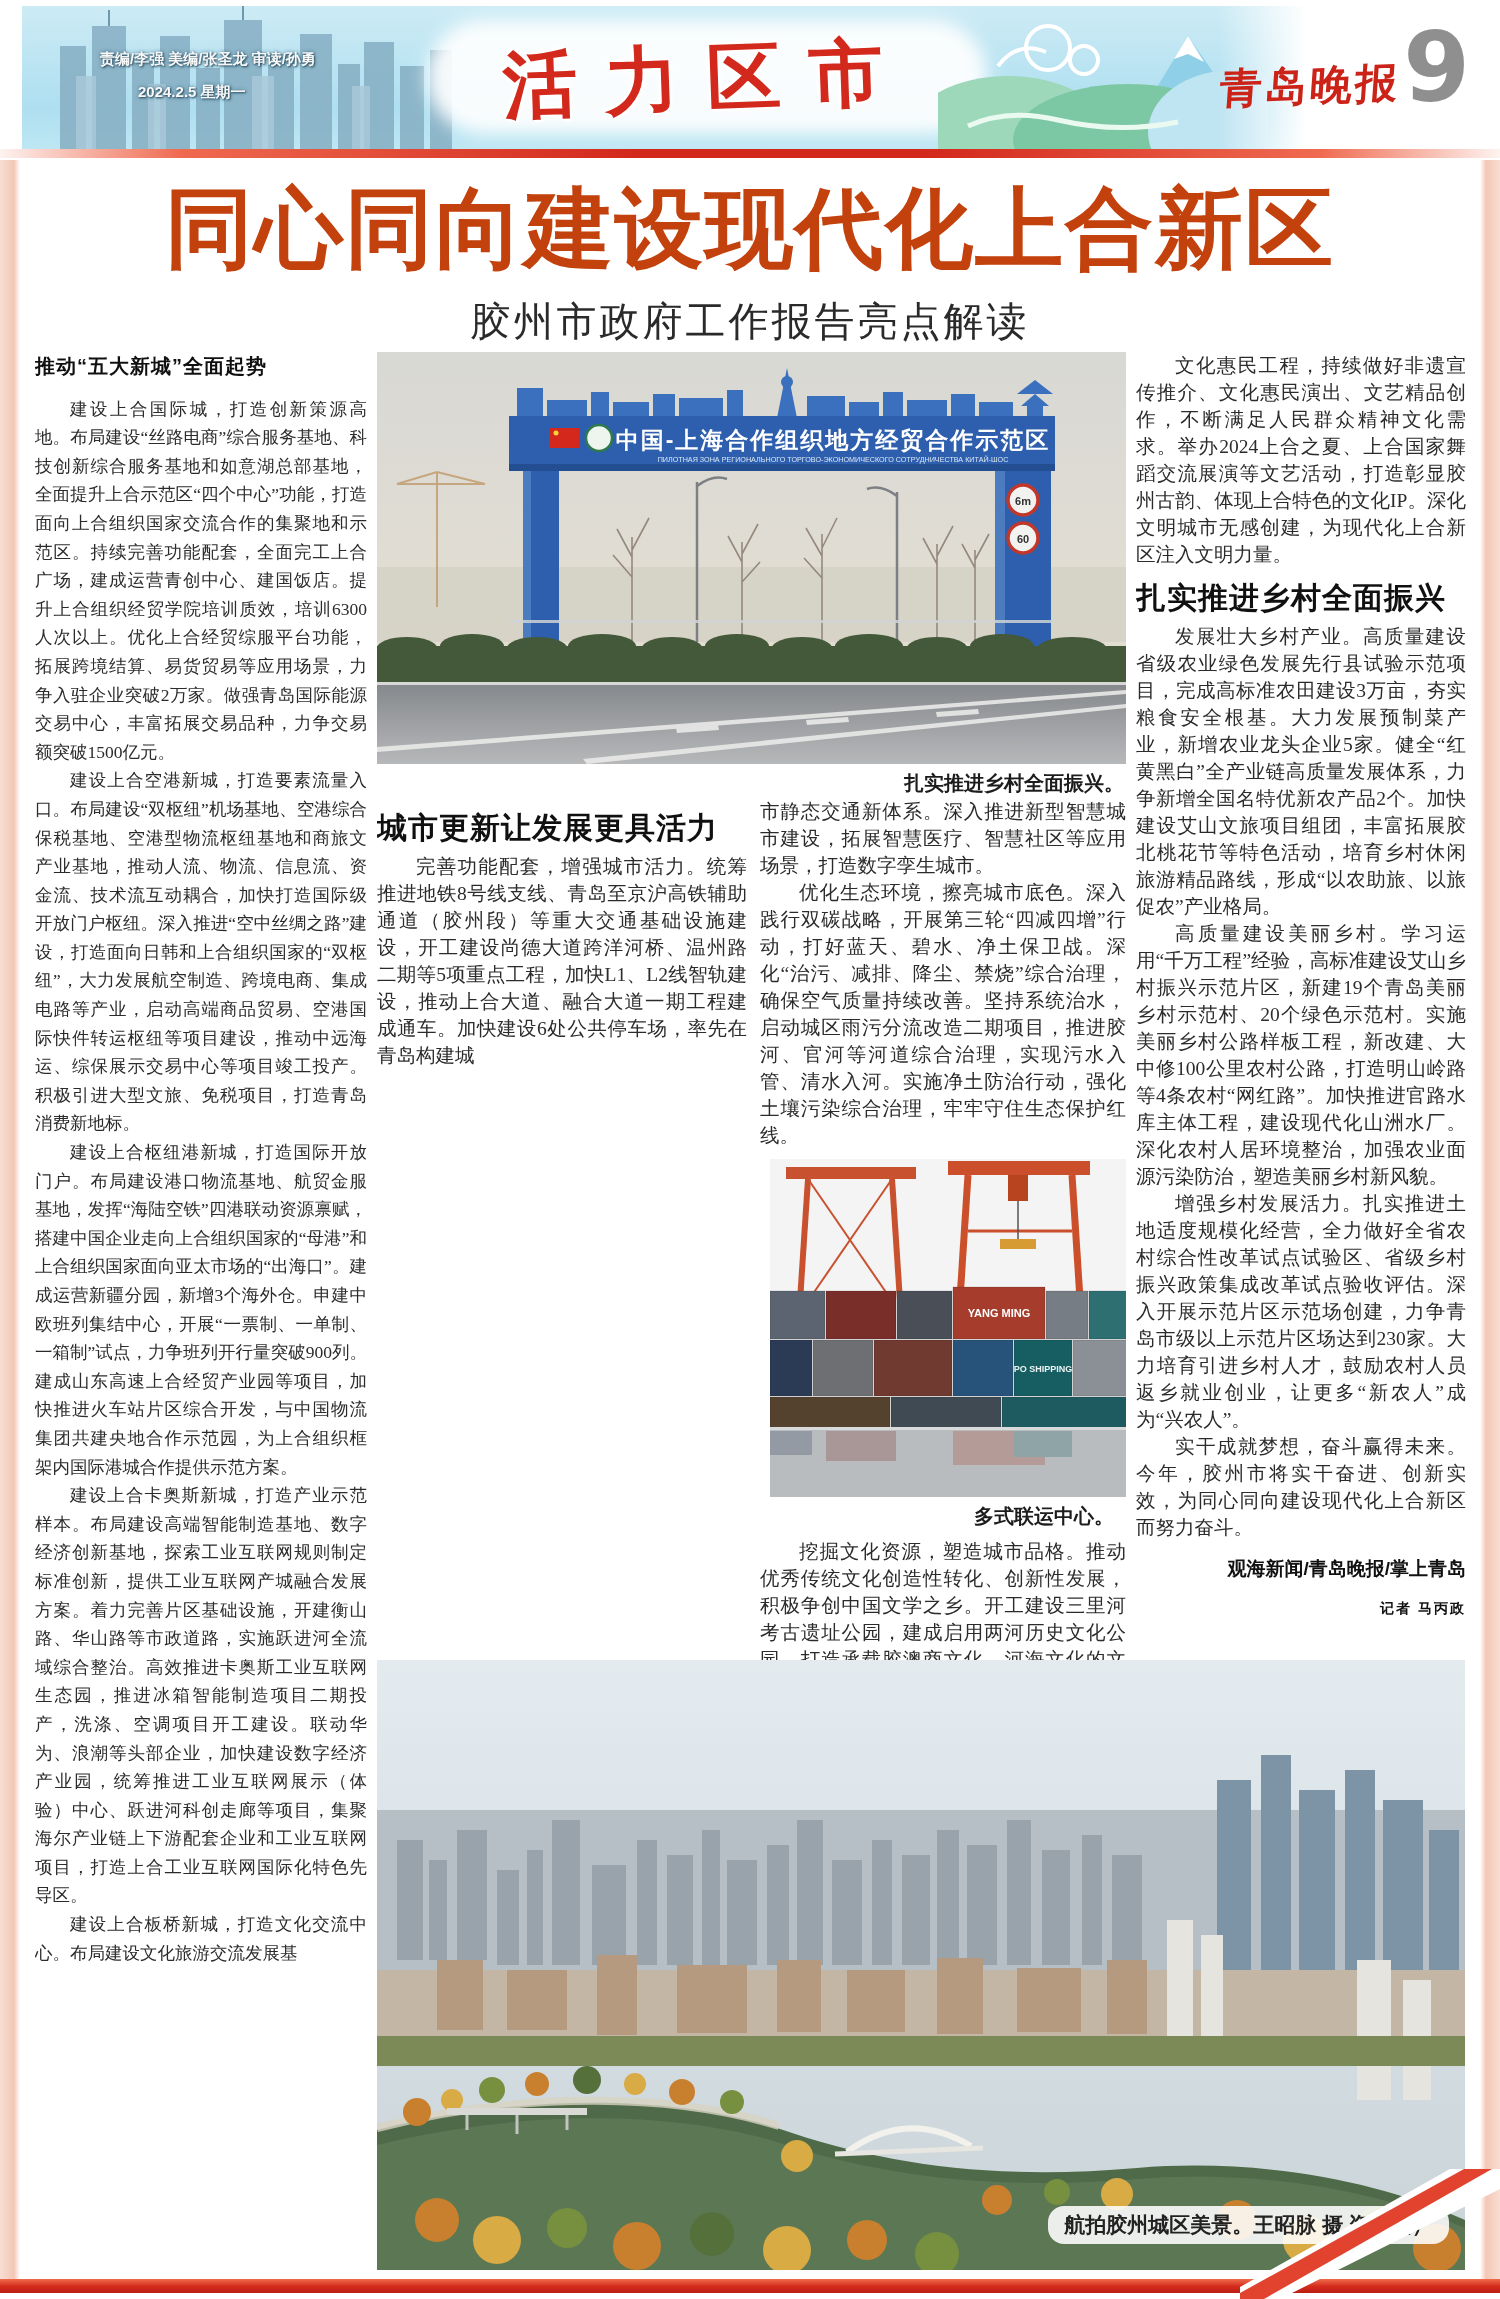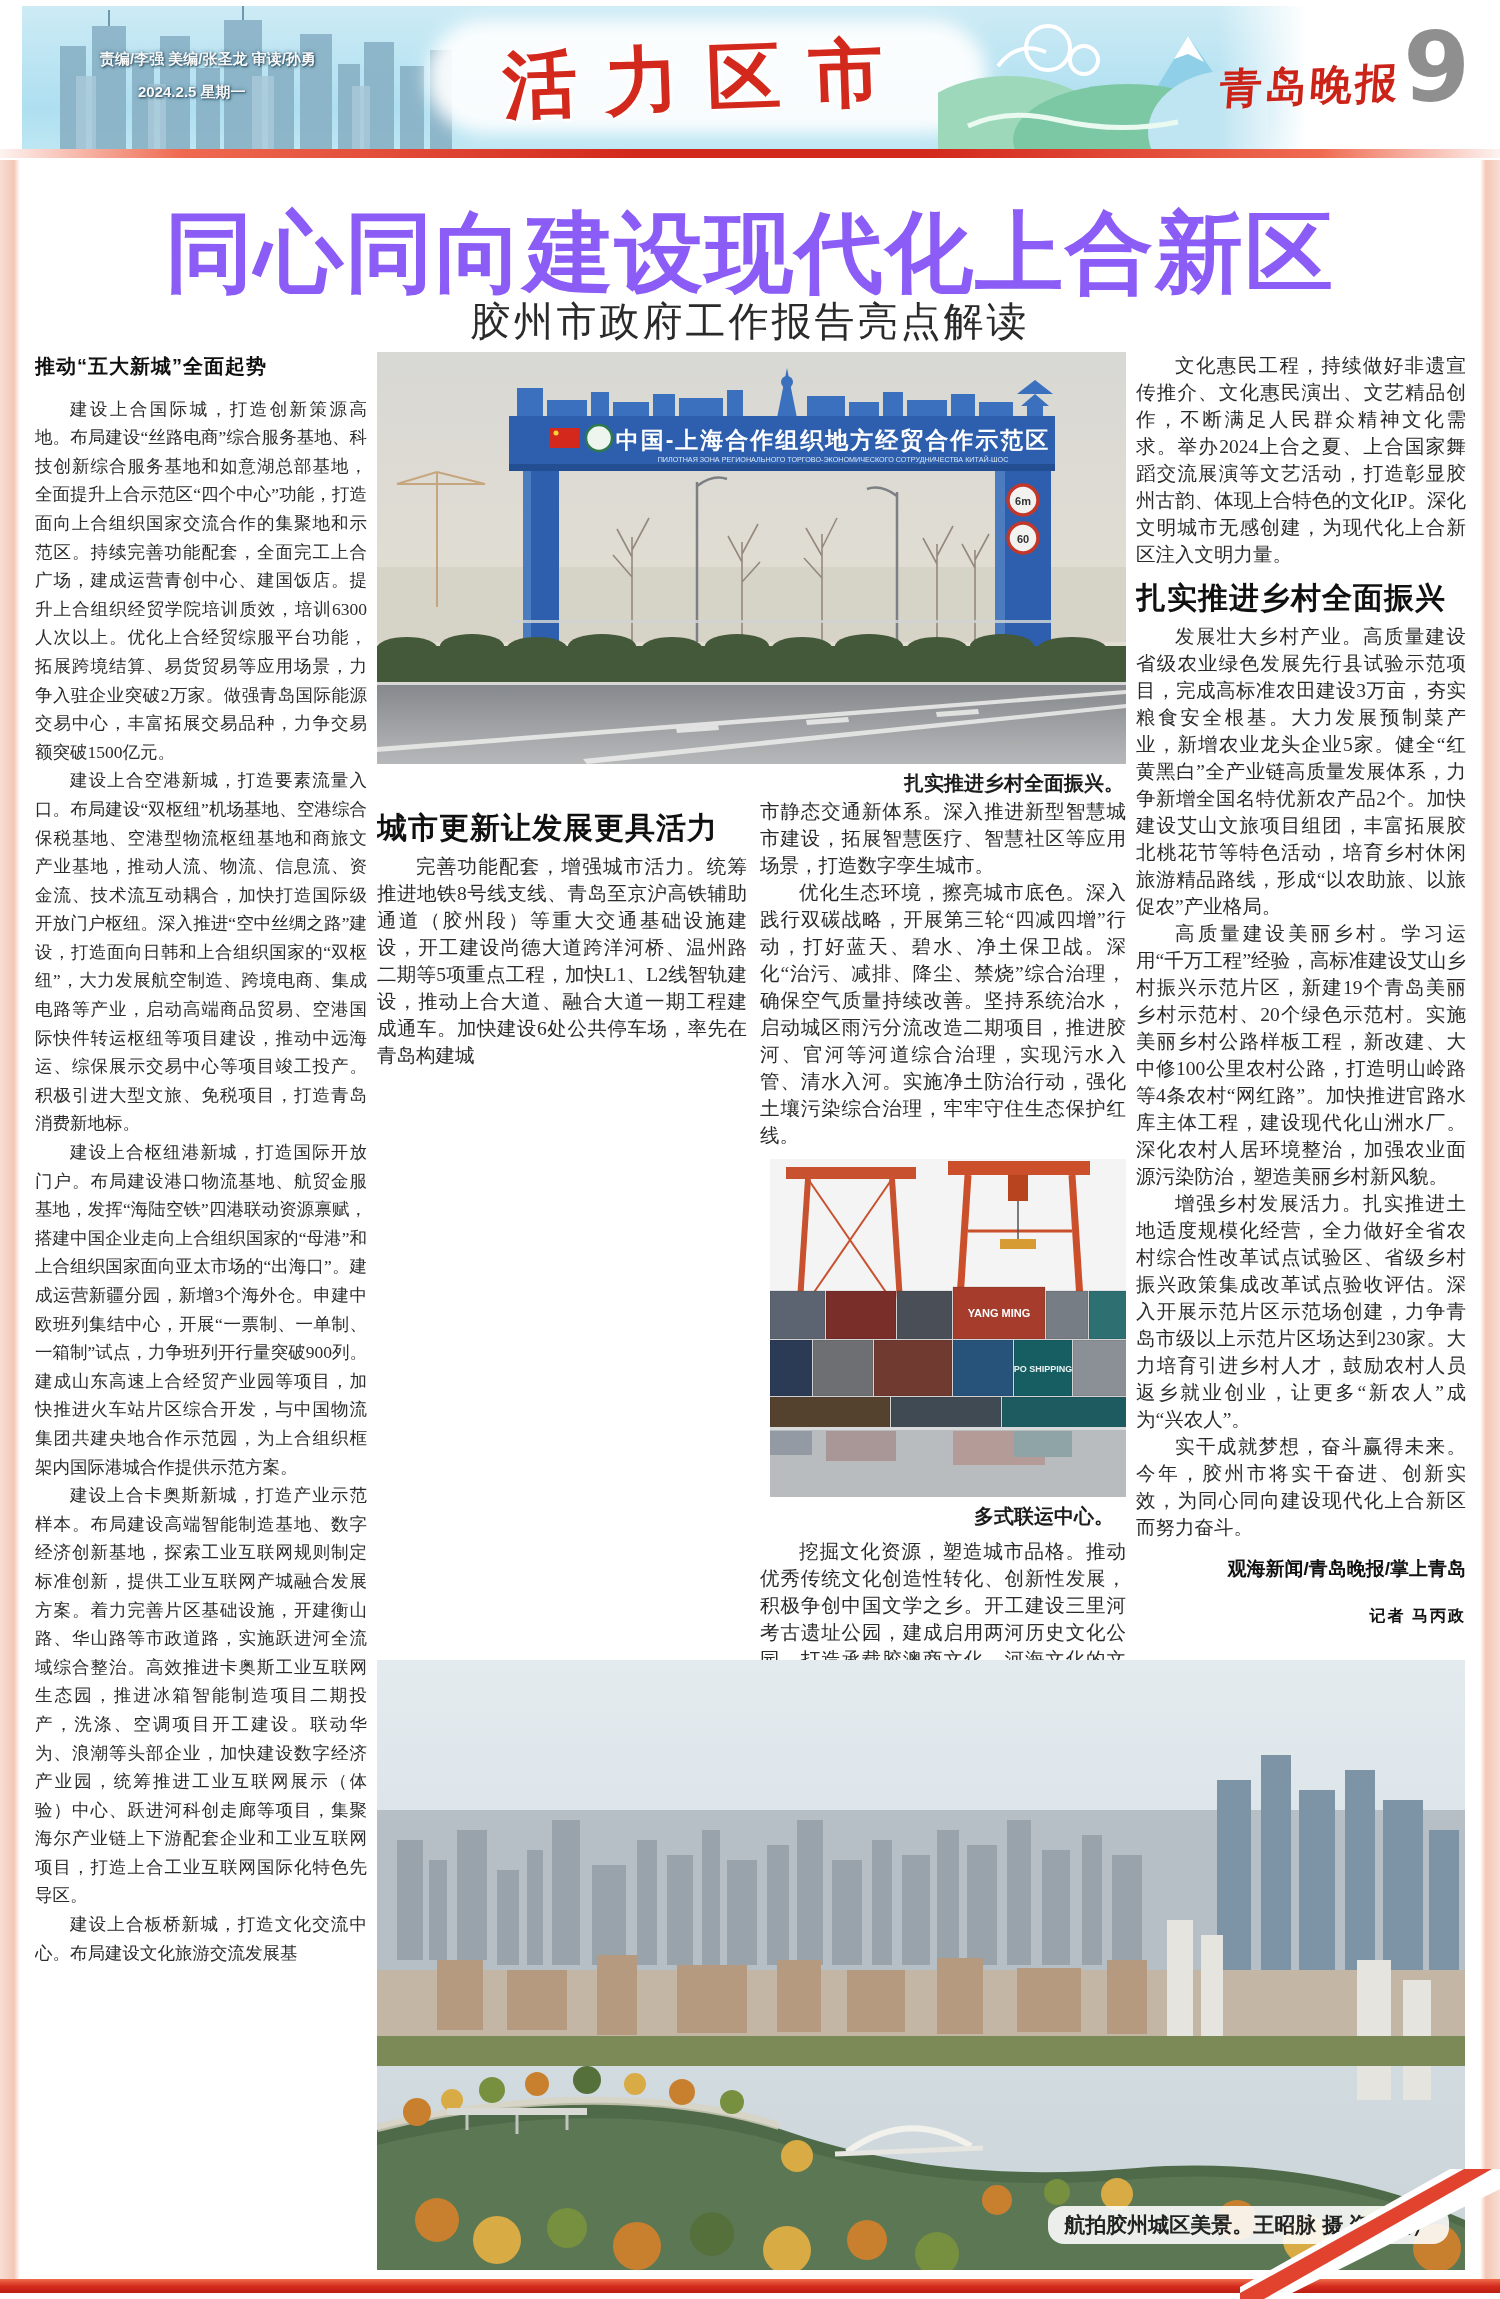--- a/index.html
+++ b/index.html
@@ -29,39 +29,39 @@
         font-weight:bold;font-size:15px;color:#f8f8f8;line-height:33px;
         text-shadow:1px 1px 2px #2a4a5a,0 0 4px #41708a;}
   .staff .date{padding-left:38px;}
   .paper-name{position:absolute;right:78px;top:52px;font-family:"Liberation Serif","DejaVu Serif",serif;
         font-weight:900;font-size:42px;color:#cc2318;letter-spacing:3px;transform:skewX(-6deg) rotate(-2deg);white-space:nowrap;}
   .page-no{position:absolute;right:8px;top:14px;font-family:"DejaVu Sans","Liberation Sans",sans-serif;
         font-weight:bold;font-size:96px;color:#8f8f8f;line-height:1;}
   .red-rule{position:absolute;left:0;top:149px;width:1500px;height:9px;
         background:linear-gradient(90deg,#fdf3f0 0%,#ef6a50 12%,#d3291c 42%,#d3291c 62%,#ef6a50 88%,#fdf3f0 100%);}
   
-  .headline{position:absolute;left:0;top:194px;width:1500px;margin:0;text-align:center;
+  .headline{position:absolute;left:0;top:170px;width:1500px;margin:0;text-align:center;
         font-family:"Liberation Sans","DejaVu Sans",sans-serif;font-weight:900;font-size:88px;
-        letter-spacing:2px;color:#8b5cf6;}
+        letter-spacing:2px;color:#c2410c;}
   .subhead{position:absolute;left:0;top:294px;width:1500px;text-align:center;
         font-size:40px;letter-spacing:3px;color:#2a2a2a;}
   
   .col{position:absolute;text-align:justify;overflow:hidden;}
   .col p{margin:0;}
   .indent{text-indent:2em;}
   #col-left{left:35px;top:352px;width:332px;height:1938px;font-size:17.5px;line-height:28.6px;}
   #col-mid1{left:377px;top:798px;width:370px;height:866px;font-size:19.5px;line-height:27px;}
   #col-mid2{left:760px;top:798px;width:366px;height:872px;font-size:19.5px;line-height:27px;}
   #col-right{left:1136px;top:352px;width:330px;height:1330px;font-size:19.5px;line-height:27px;}
   .sec{font-family:"Liberation Sans","DejaVu Sans",sans-serif;font-weight:900;color:#101010;
         font-size:30px;margin:16px 0 12px;letter-spacing:1px;text-align:left;}
   #col-left .sec{font-size:20px;margin:0 0 14px;}
   .byline{margin-top:14px;text-align:right;font-family:"Liberation Sans","DejaVu Sans",sans-serif;
         font-weight:bold;font-size:19px;color:#111;}
-  .byline .reporter{margin-top:20px;font-size:16px;letter-spacing:2px;}
+  .byline .reporter{margin-top:13px;font-size:14px;letter-spacing:2px;}
   
   .photo1{position:absolute;left:377px;top:352px;width:749px;margin:0;}
   .photo3{position:absolute;left:377px;top:1660px;width:1088px;height:610px;margin:0;}
   .cap{margin:6px 2px 0 0;text-align:right;font-family:"Liberation Sans","DejaVu Sans",sans-serif;
         font-weight:bold;font-size:20px;color:#1c1c1c;}
   .photo2fig{margin:10px 10px 8px;}
   .overlay-cap{position:absolute;right:16px;bottom:26px;background:rgba(255,255,255,.88);
         border-radius:16px;padding:5px 16px;font-family:"Liberation Sans","DejaVu Sans",sans-serif;
         font-weight:bold;font-size:21px;color:#222;}
   svg{display:block;}

